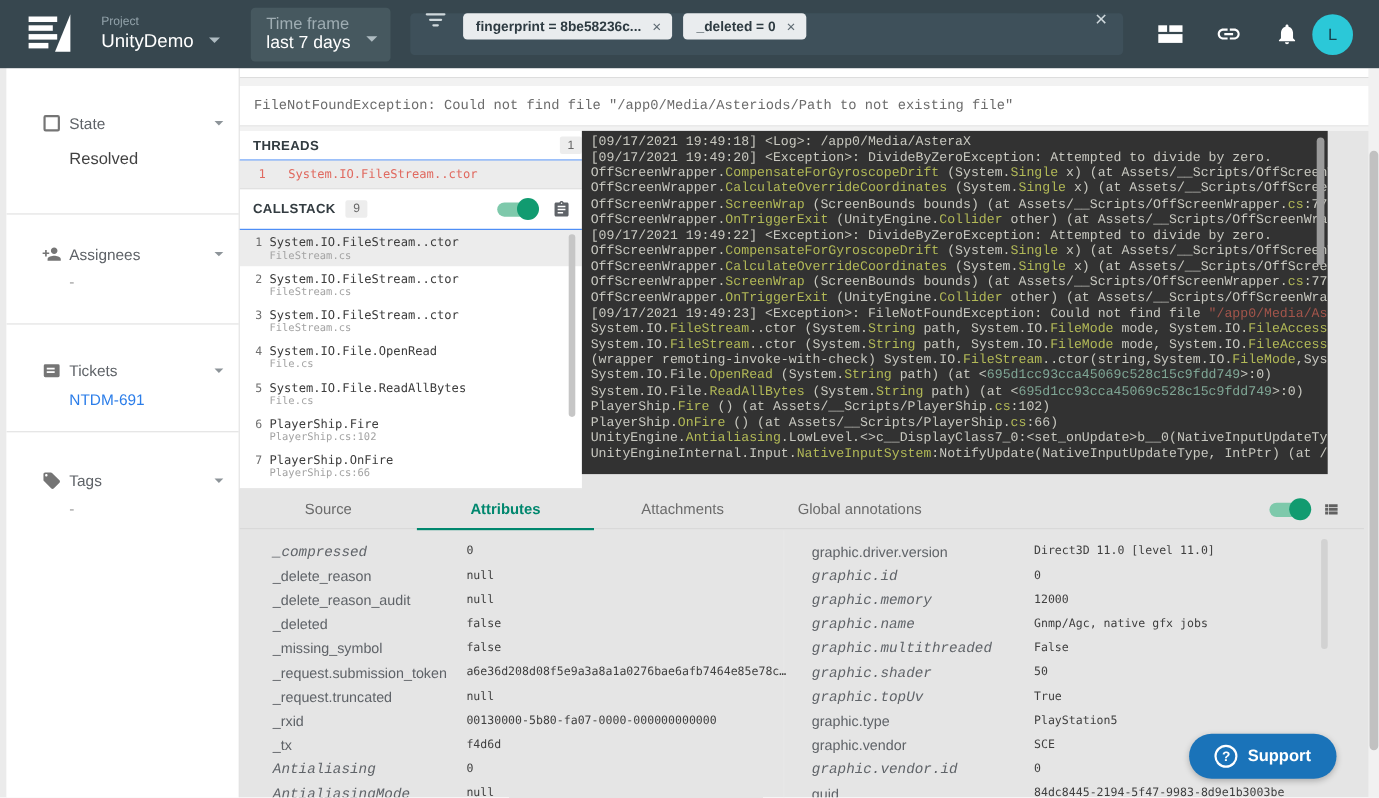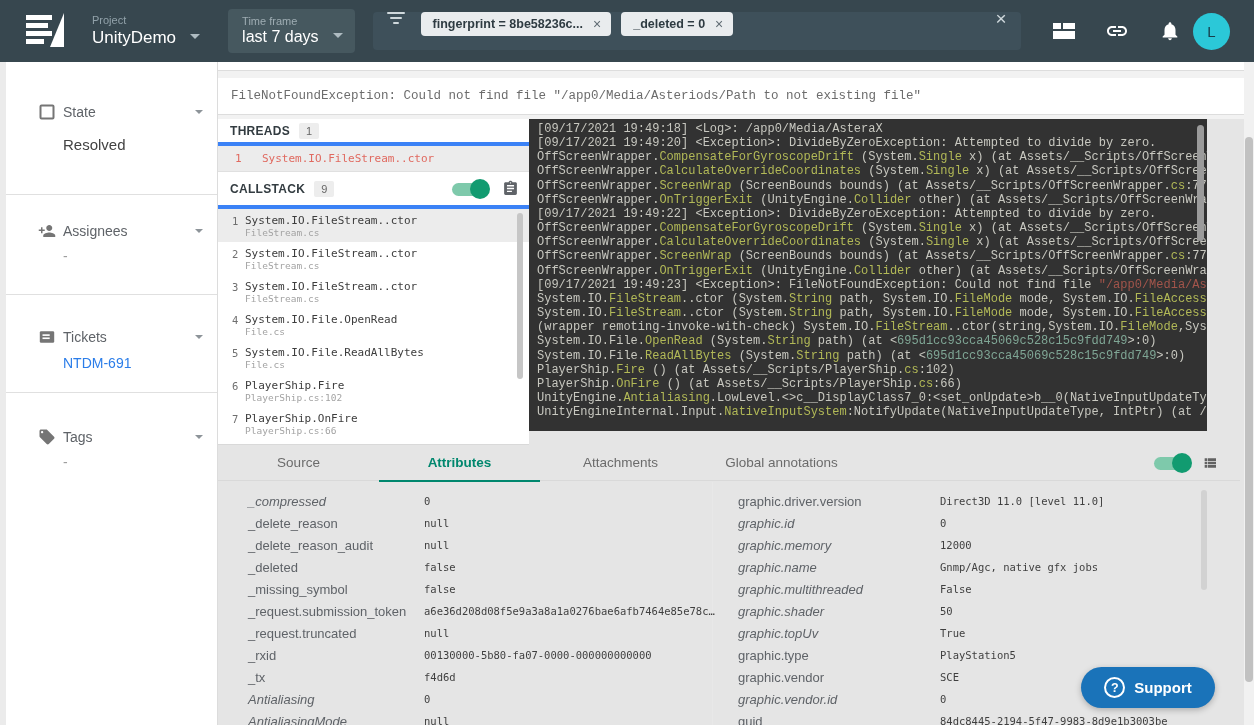--- a/index.html
+++ b/index.html
@@ -18,21 +18,21 @@
   .logo .b4 { top:26px; width:18px; }
   .logo .slant { position:absolute; right:2px; top:0; width:0; height:0;
                  border-bottom:34px solid #fff; border-left:14px solid transparent; }
   .proj-block { display:flex; align-items:center; cursor:pointer; }
   .proj-text .small-label { font-size:11px; color:#92a2aa; margin-bottom:2px; }
   .proj-text .big-label { font-size:17px; color:#fff; }
   .caret { width:0; height:0; border-left:5px solid transparent; border-right:5px solid transparent;
            border-top:5px solid #aebbc1; margin-left:14px; margin-top:10px; }
   .tf-box { margin-left:28px; background:#46585f; border-radius:4px; padding:6px 12px 7px 14px;
             display:flex; align-items:center; cursor:pointer; }
-  .tf-text .small-label { font-size:11px; color:#9fadb3; margin-bottom:1px; }
+  .tf-text .small-label { font-size:15px; color:#9fadb3; margin-bottom:1px; }
   .tf-text .big-label { font-size:16px; color:#ffffff; }
   .filter-strip { margin-left:18px; height:38px; background:#3e505a; border-radius:4px;
                   display:flex; align-items:flex-start; padding:0 14px; width:648px; }
   .funnel { width:18px; display:flex; flex-direction:column; align-items:center; gap:3px; margin-right:16px; }
   .funnel span { display:block; height:2px; background:#cfd8dc; border-radius:1px; }
   .funnel .f1{ width:18px; } .funnel .f2{ width:12px; } .funnel .f3{ width:6px; }
   .chips { display:flex; align-items:center; gap:10px; flex:1; }
   .chip { background:#e9ecee; border-radius:4px; padding:5px 10px 5px 12px; display:flex;
           align-items:center; font-size:12.5px; font-weight:bold; color:#2e3b42; cursor:pointer; }
   .chip-x { margin-left:10px; font-weight:normal; color:#5f6b73; font-size:14px; line-height:10px; }
@@ -70,22 +70,22 @@
   .top-strip { height:9px; background:#fff; border-bottom:1px solid #ddd; }
   .gap1 { height:7px; background:#f2f2f2; }
   .error-row { height:37px; background:#fff; border-bottom:1px solid #ddd;
                font-family:"Liberation Mono", monospace; font-size:12.5px; color:#6c6c6c;
                padding:11px 0 0 13px; white-space:nowrap; overflow:hidden; }
   .gap2 { height:4px; background:#f2f2f2; }
   .mid { display:flex; height:326px; }
 
   .stack-col { width:311px; flex:0 0 auto; display:flex; flex-direction:column;
                border-bottom:1px solid #d9d9d9; position:relative; background:#fff; }
-  .threads-hd, .cs-hd { display:flex; align-items:center; border-bottom:4px solid #3b82f6;
-                        padding-left:12px; }
+  .threads-hd, .cs-hd { display:flex; align-items:center; border-bottom:1px solid #3b82f6;
+                        padding-left:12px;justify-content:space-between; }
   .threads-hd { height:27px; }
   .cs-hd { height:37px; padding-right:10px; }
   .sec-title { font-size:12px; font-weight:bold; color:#333c41; letter-spacing:.3px; }
   .badge { background:#ededed; border-radius:2px; font-size:11px; color:#666; padding:2px 7px; margin-left:9px; }
   .thread-row { height:26px; background:#ececec; border-bottom:1px solid #e0e0e0;
                 display:flex; align-items:center; font-family:"DejaVu Sans Mono", monospace;
                 font-size:11px; color:#e0695f; cursor:pointer; }
   .thread-row .tnum { width:44px; text-align:left; padding-left:17px; flex:0 0 auto; }
   .toggle { width:36px; height:20px; position:relative; cursor:pointer; margin-right:14px; }
   .toggle .track { position:absolute; left:0; top:4px; width:34px; height:13px; border-radius:7px; background:#7ec9ab; }
@@ -115,21 +115,21 @@
   .tabs-right { position:absolute; right:22px; top:6px; display:flex; align-items:center; gap:12px; }
   .viewlist-ic { width:16px; height:16px; cursor:pointer; }
 
   .attrs { position:absolute; left:0; right:0; top:420px; bottom:0; display:flex; overflow:hidden; }
   .attr-col { padding-top:8px; }
   .attr-col.left { width:495px; flex:0 0 auto; border-right:1px solid #e8e8e8; padding-left:30px; }
   .attr-col.right { flex:1; padding-left:25px; }
   .attr-row { height:22px; display:flex; align-items:center; }
   .attr-key { width:176px; flex:0 0 auto; font-size:13px; color:#5f6368; white-space:nowrap; }
   .attr-col.right .attr-key { width:202px; }
-  .attr-key.it { font-style:italic; }
+  .attr-key.it { font-style:italic;font-family:Liberation Mono, monospace; }
   .attr-val { font-family:"DejaVu Sans Mono", monospace; font-size:10.5px; color:#3f3f3f; white-space:nowrap; }
   .attr-scroll { position:absolute; right:47px; top:428px; width:6px; height:100px; border-radius:3px; background:#d2d2d2; }
 
   
   .pg-track { position:absolute; right:0; top:62px; width:10px; bottom:0; background:#f1f1f1; }
   .pg-thumb { position:absolute; right:1px; top:75px; width:8px; height:545px; border-radius:4px; background:#c1c1c1; }
 
   .support-btn { position:absolute; right:39px; bottom:17px; width:134px; height:41px; border-radius:21px;
                  background:#1a73b9; color:#fff; display:flex; align-items:center; justify-content:center;
                  gap:9px; font-size:15px; font-weight:bold; cursor:pointer;

